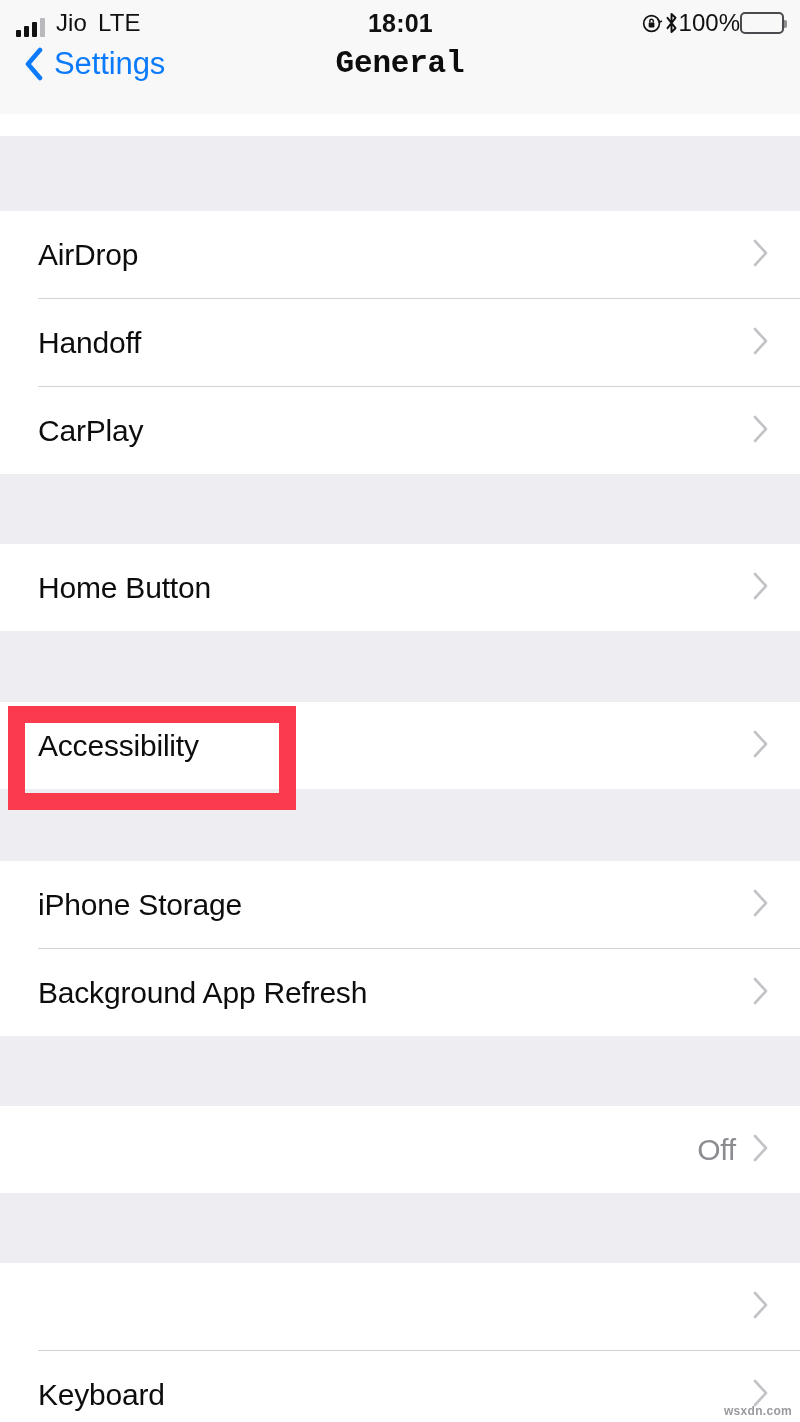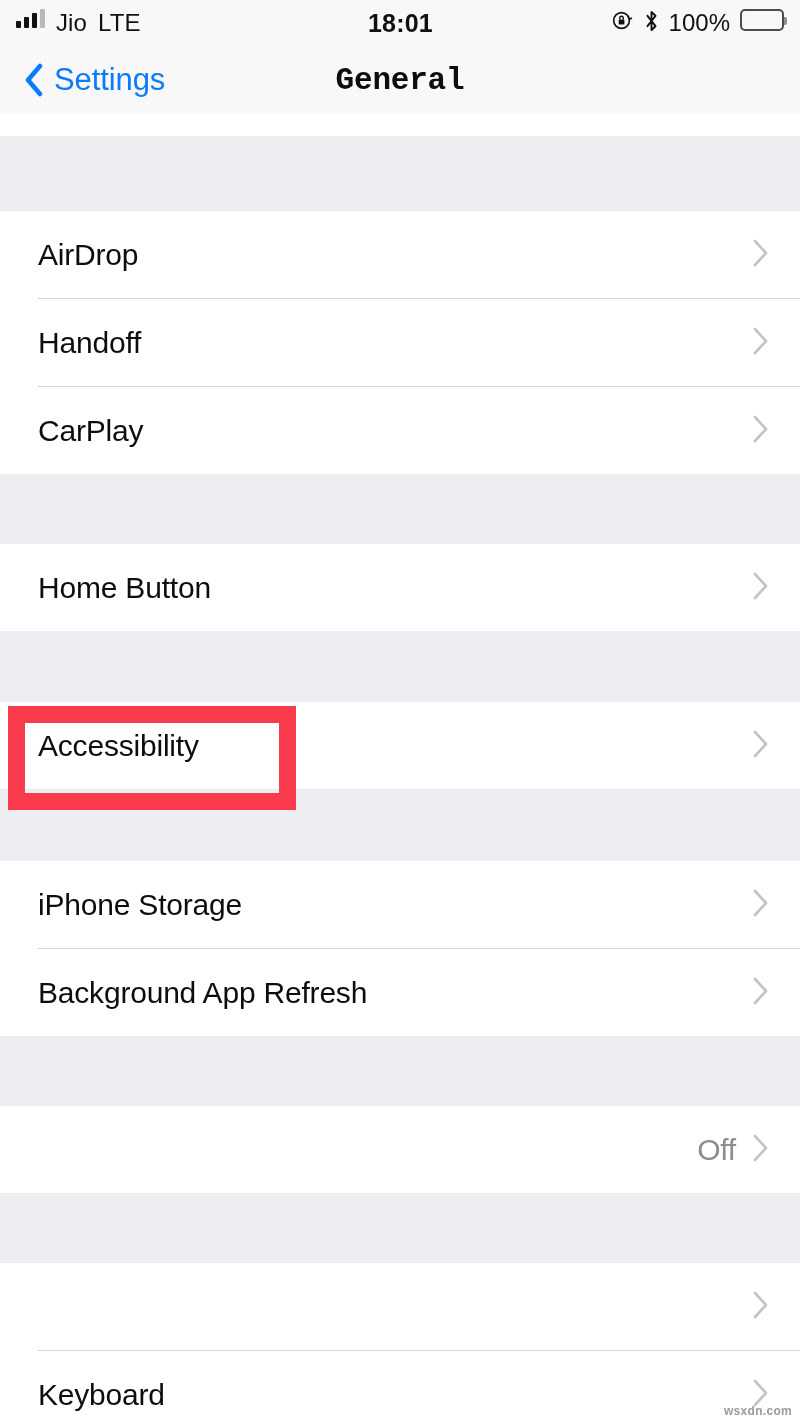--- a/index.html
+++ b/index.html
@@ -28,21 +28,21 @@
     position: relative;
     height: 46px;
     background: #f8f8f8;
     display: flex;
     align-items: center;
     padding: 0 16px;
     box-sizing: border-box;
   }
   .status-left {
     display: flex;
-    align-items: flex-start;
+    align-items: flex-end;
     gap: 11px;
   }
   .signal-bars {
     display: flex;
     align-items: flex-end;
     gap: 3px;
     height: 19px;
   }
   .signal-bars i {
     display: block;
@@ -65,21 +65,21 @@
     text-align: center;
     font-size: 25px;
     font-weight: 600;
     color: #111111;
     letter-spacing: 0.2px;
     pointer-events: none;
   }
   .status-right {
     margin-left: auto;
     display: flex;
-    gap: 10px;
+    align-items: center;
     position: relative;
     z-index: 2;
   }
   .rot-lock { width: 23px; height: 23px; display: block; }
   .bt-icon  { width: 15px; height: 24px; display: block; }
   .batt-pct {
     font-size: 24px;
     color: #111111;
     letter-spacing: 0px;
   }
@@ -108,21 +108,21 @@
     background: #8e8e93;
     border-radius: 0 2px 2px 0;
   }
 
   
   .nav-bar {
     position: relative;
     height: 68px;
     background: #f8f8f8;
     display: flex;
-    align-items: center;
+    align-items: flex-start;
   }
   .back-btn {
     display: flex;
     align-items: center;
     gap: 10px;
     padding-left: 24px;
     cursor: pointer;
     position: relative;
     z-index: 2;
   }

